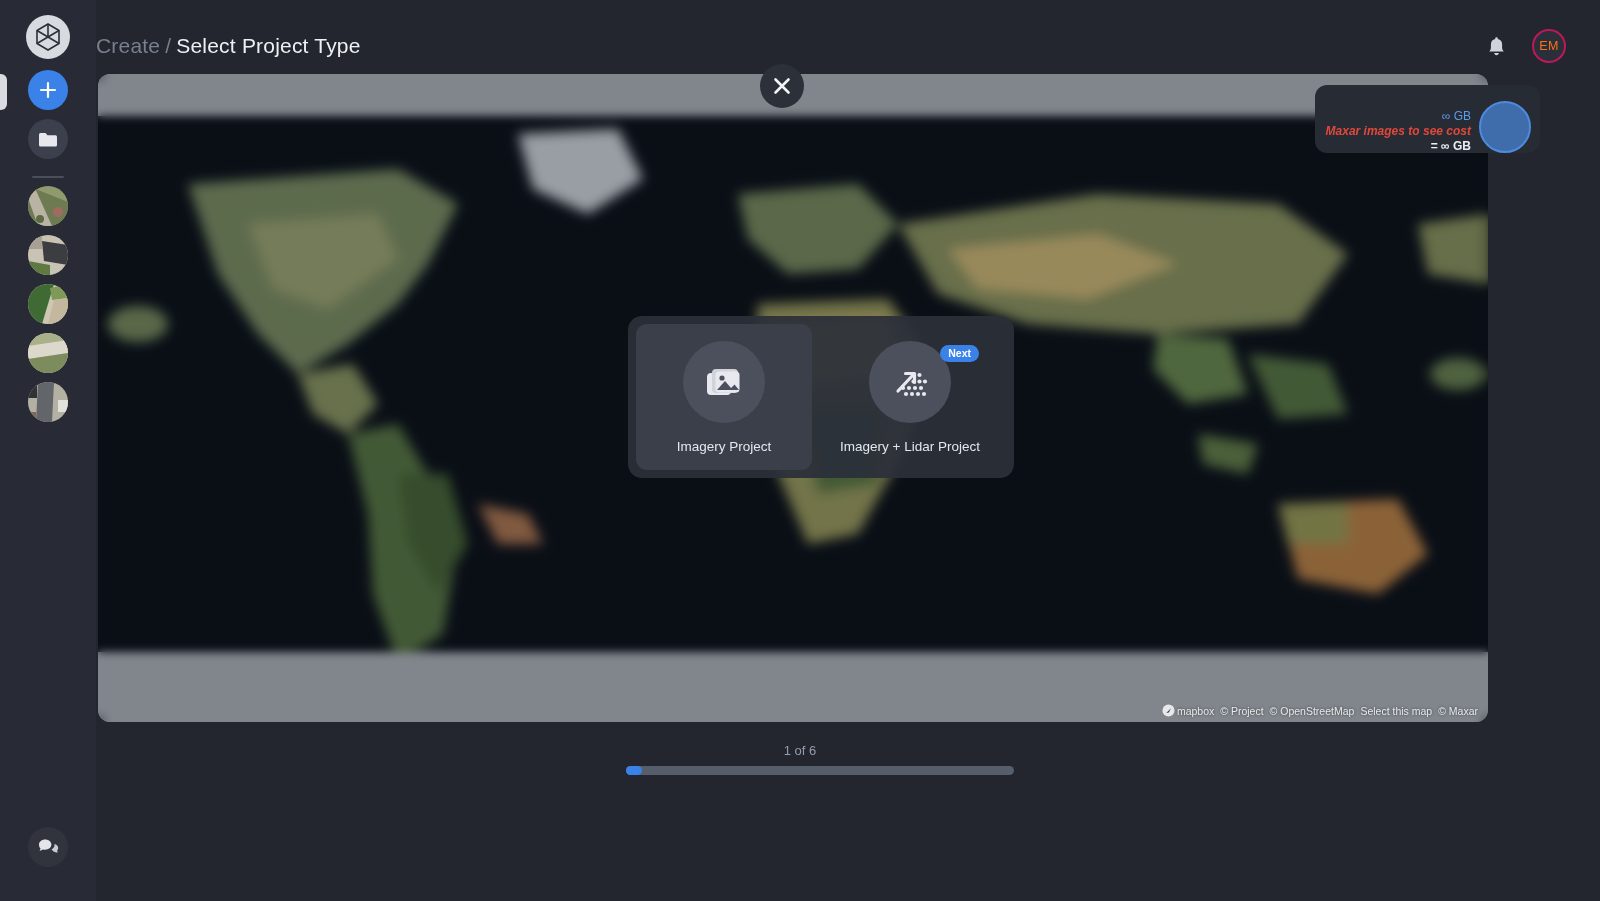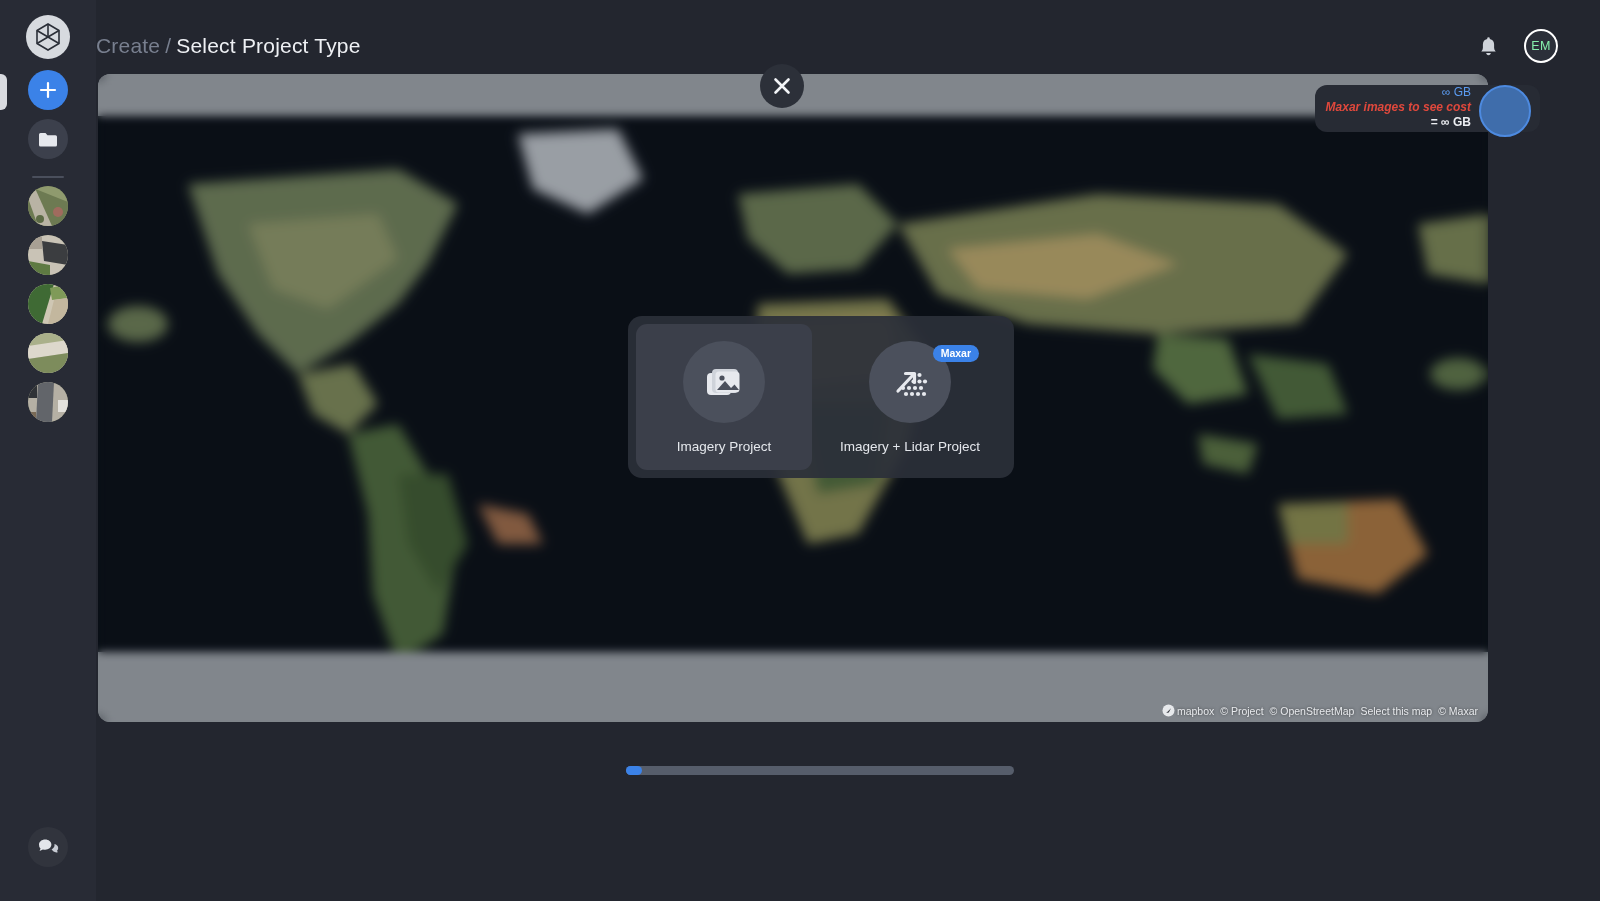--- a/index.html
+++ b/index.html
@@ -42,36 +42,36 @@
     border-radius: 50%; background: #31343d;
     display: flex; align-items: center; justify-content: center; cursor: pointer;
   }
   #rail-edge {
     position: absolute; left: 0; top: 74px; width: 7px; height: 36px;
     background: #d9dbe0; border-radius: 0 6px 6px 0;
   }
 
   
   #header {
-    position: absolute; left: 96px; top: 0; right: 8px; height: 92px;
+    position: absolute; left: 96px; top: 0; right: 0; height: 92px;
     display: flex; align-items: center; z-index: 25;
   }
   #breadcrumb { font-size: 21px; letter-spacing: .2px; }
   #bc-create { color: #787f8f; }
   #bc-sep { color: #787f8f; margin: 0 5px; }
   #bc-current { color: #eef0f4; }
   #header-right {
     margin-left: auto; display: flex; align-items: center; gap: 26px;
     padding-right: 34px;
   }
   #bell { cursor: pointer; display: block; }
   #avatar {
     width: 34px; height: 34px; border-radius: 50%;
-    border: 2px solid #ffffff; background: #2b2f39;
-    color: #86efac; font-size: 12.5px; letter-spacing: .4px;
+    border: 2px solid #be185d; background: #2b2f39;
+    color: #f97316; font-size: 12.5px; letter-spacing: .4px;
     display: flex; align-items: center; justify-content: center; cursor: pointer;
   }
 
   
   #map {
     position: absolute; left: 98px; top: 74px; width: 1390px; height: 648px;
     border-radius: 12px; overflow: hidden;
     background: #0b1018;
   }
   #map-ocean { position: absolute; inset: 0; background: #0a0f17; }
@@ -103,23 +103,23 @@
   #close-btn {
     position: absolute; left: 760px; top: 64px; width: 44px; height: 44px;
     border-radius: 50%; background: #2c3039;
     display: flex; align-items: center; justify-content: center;
     cursor: pointer; z-index: 40;
   }
 
   
   #cost-panel {
     position: absolute; right: 60px; top: 85px;
-    width: 225px; height: 47px;
+    width: 225px; height: 68px;
     background: #272b34; border-radius: 12px;
-    display: flex; align-items: flex-start; z-index: 40;
+    display: flex; align-items: flex-end; z-index: 40;
   }
   #cost-text {
     flex: 1; text-align: right; padding-right: 8px;
     display: flex; flex-direction: column; align-items: flex-end; gap: 1px;
   }
   #cost-top { font-size: 12px; color: #5b9bf0; }
   #cost-mid { font-size: 12px; color: #e0483c; font-style: italic; font-weight: bold; }
   #cost-bot { font-size: 12px; color: #eceef2; font-weight: bold; }
   #cost-gauge {
     width: 52px; height: 52px; border-radius: 50%;
@@ -365,21 +365,21 @@
           <rect x="6" y="3" width="26" height="24" rx="4" fill="#cfd3da"></rect>
           <rect x="9.5" y="5.5" width="24" height="21" rx="3.5" fill="#e7e9ee"></rect>
           <circle cx="16" cy="12" r="2.6" fill="#4b505c"></circle>
           <path d="M11 24 L19 15 L25 22 L28.5 18.5 L33 24 Z" fill="#4b505c"></path>
         </svg>
       </div>
       <span class="type-label">Imagery Project</span>
     </div>
 
     <div class="type-card" id="card-lidar">
-      <div id="beta-badge">Maxar</div>
+      <div id="beta-badge">Next</div>
       <div class="type-icon-wrap">
         <svg width="38" height="34" viewBox="0 0 38 34">
           <path d="M7 26 L22 10" stroke="#e7e9ee" stroke-width="3.2" stroke-linecap="round"></path>
           <path d="M14.5 8.5 L23.5 8.5 L23.5 17.5" stroke="#e7e9ee" stroke-width="3.2" stroke-linecap="round" stroke-linejoin="round" fill="none"></path>
           <g fill="#e7e9ee">
             <circle cx="28.5" cy="10" r="2.1"></circle>
             <circle cx="28.5" cy="16.5" r="2.1"></circle>
             <circle cx="22.5" cy="16.5" r="2.1"></circle>
             <circle cx="34" cy="16.5" r="2.1"></circle>
             <circle cx="12" cy="23" r="2.1"></circle>
@@ -390,18 +390,19 @@
             <circle cx="21" cy="29" r="2.1"></circle>
             <circle cx="27" cy="29" r="2.1"></circle>
             <circle cx="33" cy="29" r="2.1"></circle>
           </g>
         </svg>
       </div>
       <span class="type-label">Imagery + Lidar Project</span>
     </div>
   </div>
 
+  <div id="step-label">1 of 6</div>
   <div id="progress-track">
     <div id="progress-fill" style="width: 4%;"></div>
   </div>
 
 
 </div>
 
 </body></html>

